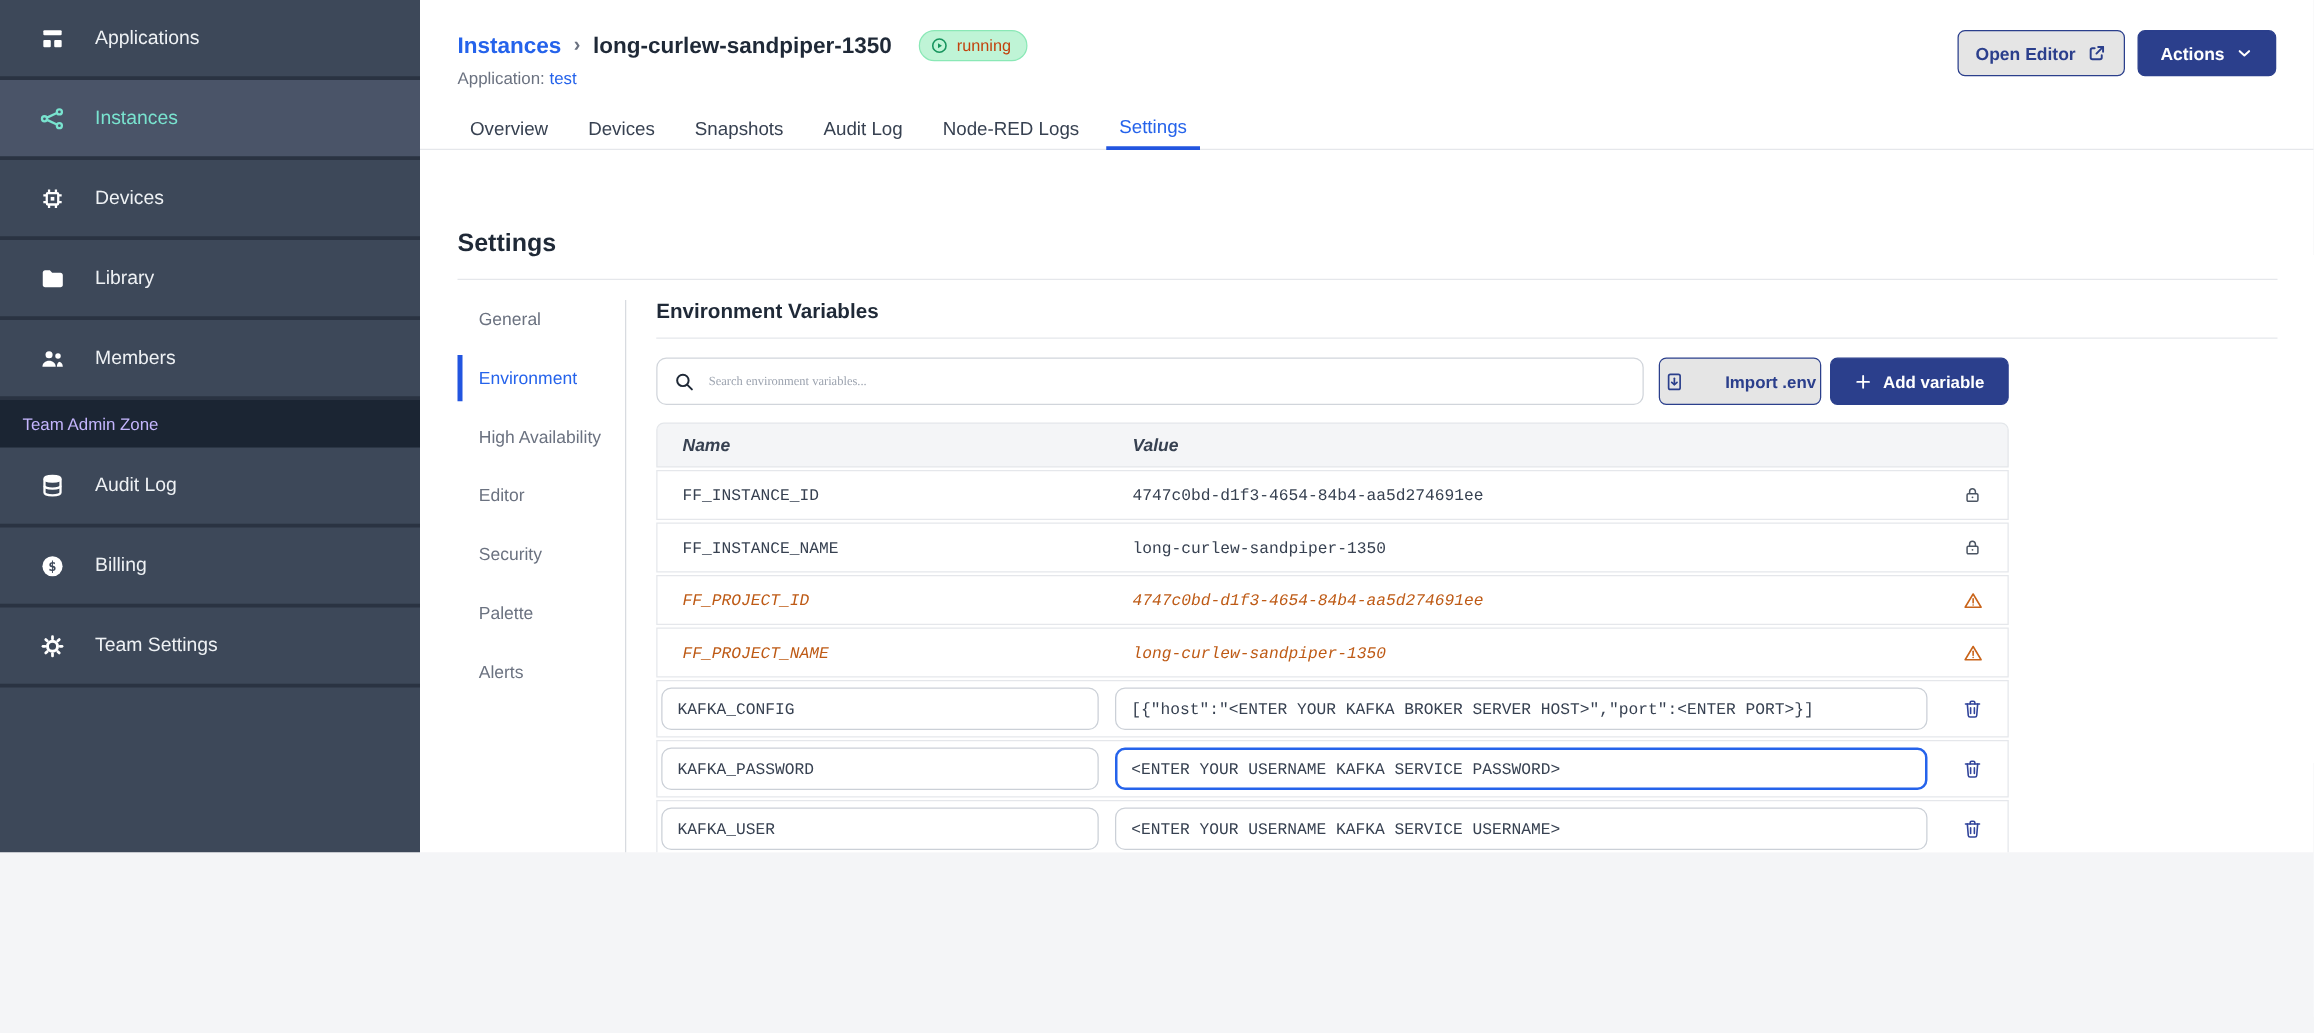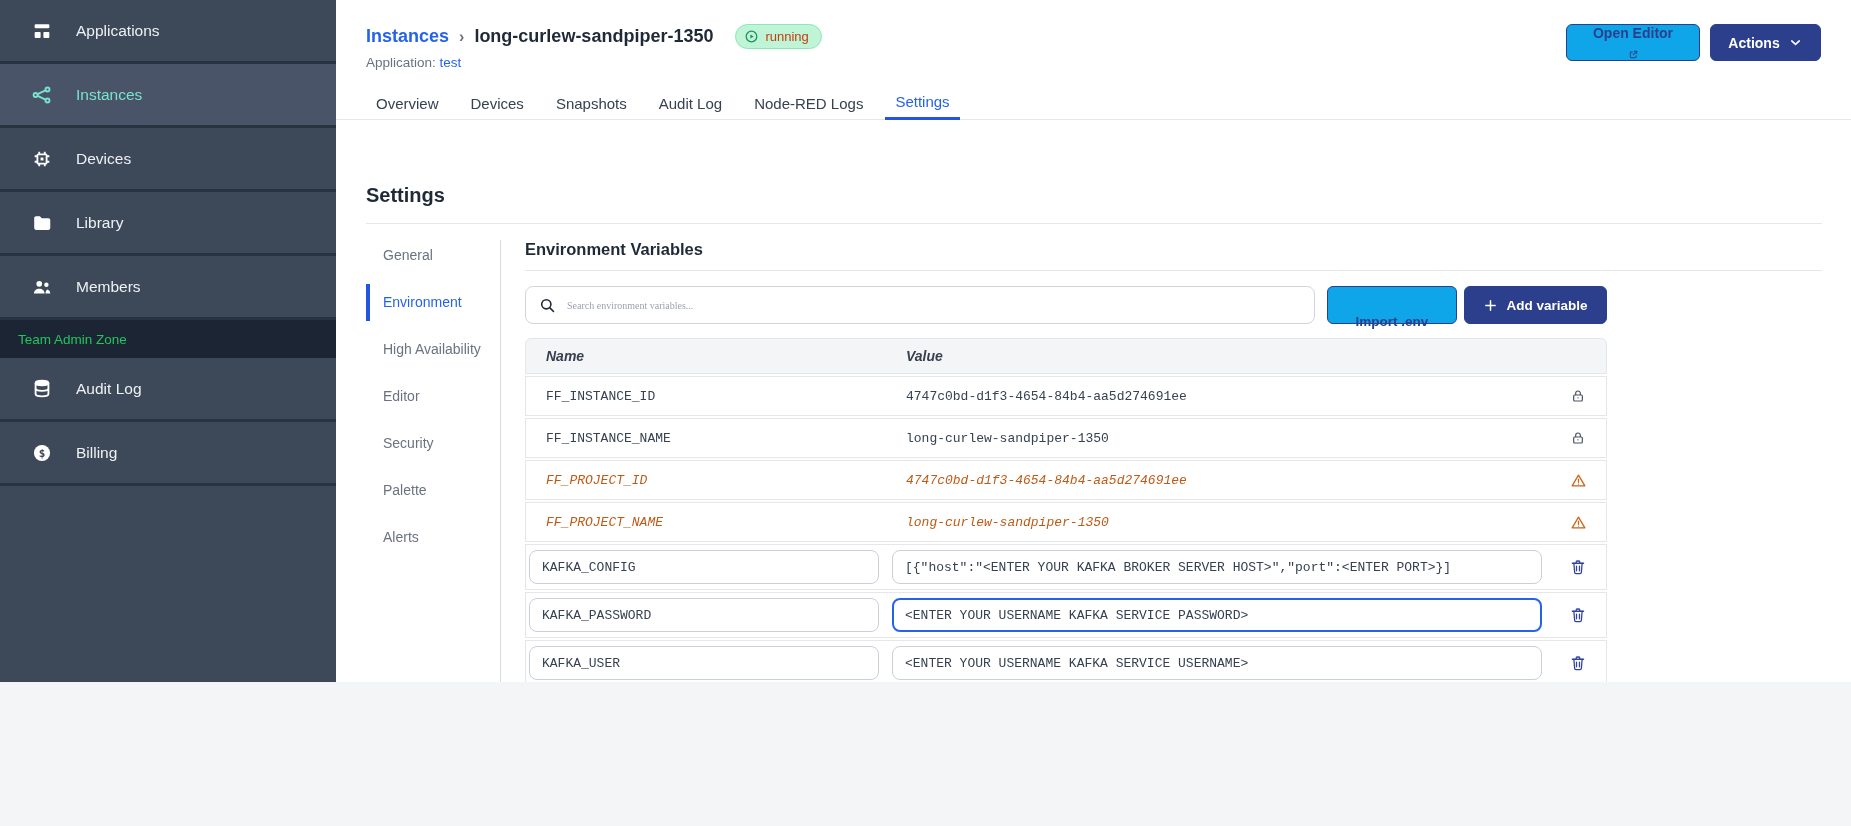--- a/index.html
+++ b/index.html
@@ -9,40 +9,40 @@
 
   
   .sidebar { position:absolute; left:0; top:0; width:336px; height:822px;
              background:#3D4859; border-bottom-left-radius:14px; }
   .s-item { display:flex; align-items:center; gap:22px; height:64px; padding-left:30px;
             border-bottom:3px solid #2A3342; cursor:pointer; }
   .s-item .s-label { color:#EEF1F4; font-size:15.5px; }
   .s-item.active { background:#4A5468; }
   .s-item.active .s-label { color:#79E3CF; }
   .s-icon { width:24px; height:24px; display:flex; align-items:center; justify-content:center; }
-  .s-section { height:38px; background:#1B2533; color:#22c55e; font-size:13.5px;
+  .s-section { height:38px; background:#1B2533; color:#c4b5fd; font-size:13.5px;
                display:flex; align-items:center; padding-left:18px; }
 
   
   .main { position:absolute; left:336px; top:0; width:1515px; height:766px; background:#FFFFFF; }
   .footer-strip { position:absolute; left:336px; top:766px; width:1515px; height:60px; background:#D1D4DB; }
 
   .breadcrumb { position:absolute; left:30px; top:24px; display:flex; align-items:center; gap:10px; }
   .crumb-root { color:#2563EB; font-size:18px; font-weight:bold; cursor:pointer; }
   .crumb-sep { color:#6B7280; font-size:16px; font-weight:bold; }
   .crumb-name { color:#1F2937; font-size:18px; font-weight:bold; }
   .badge-running { display:inline-flex; align-items:center; gap:6px; margin-left:12px;
                    background:#BFF4D6; border:1px solid #8AE8B6; color:#c2410c;
                    font-size:13px; padding:4px 12px 4px 8px; border-radius:999px; }
   .app-line { position:absolute; left:30px; top:55px; font-size:13.5px; color:#6B7280; }
   .app-line .app-link { color:#2563EB; cursor:pointer; }
 
   .btn { display:inline-flex; align-items:center; justify-content:center; gap:8px;
          border-radius:6px; font-weight:bold; cursor:pointer; }
-  .btn-outline { background:#0ea5e9; border:1.5px solid #2B3F8C; color:#2B3F8C;flex-direction:column; }
+  .btn-outline { background:#e5e5e5; border:1.5px solid #2B3F8C; color:#2B3F8C; }
   .btn-solid { background:#2B3F8C; border:1.5px solid #2B3F8C; color:#fff; }
   .open-editor { position:absolute; right:151px; top:24px; width:134px; height:37px; font-size:14px; }
   .actions-btn { position:absolute; right:30px; top:24px; width:111px; height:37px; font-size:14px; }
 
   .tabs-row { position:absolute; left:0; top:86px; width:100%; height:34px;
               border-bottom:1px solid #E5E7EB; display:flex; padding-left:30px; }
   .tab { padding:0 10px; margin-right:12px; font-size:15px; color:#374151; display:flex;
          align-items:center; cursor:pointer; height:34px; }
   .tab.active { color:#2563EB; border-bottom:3px solid #2255E0; }
 
@@ -171,20 +171,39 @@
     </div>
     <div class="s-item">
       <span class="s-icon">
         <svg width="22" height="22" viewBox="0 0 24 24">
             <circle cx="12" cy="12" r="8.8" fill="#fff"></circle>
             <text x="12" y="16.2" font-size="12" font-weight="bold" fill="#3D4859" text-anchor="middle" font-family="monospace">$</text>
           </svg>
       </span>
       <span class="s-label">Billing</span>
     </div>
+    <div class="s-item">
+      <span class="s-icon">
+        <svg width="22" height="22" viewBox="0 0 24 24">
+            <g fill="#fff">
+              <rect x="10.8" y="2.5" width="2.4" height="4.2" rx="1.1"></rect>
+              <rect x="10.8" y="2.5" width="2.4" height="4.2" rx="1.1" transform="rotate(45 12 12)"></rect>
+              <rect x="10.8" y="2.5" width="2.4" height="4.2" rx="1.1" transform="rotate(90 12 12)"></rect>
+              <rect x="10.8" y="2.5" width="2.4" height="4.2" rx="1.1" transform="rotate(135 12 12)"></rect>
+              <rect x="10.8" y="2.5" width="2.4" height="4.2" rx="1.1" transform="rotate(180 12 12)"></rect>
+              <rect x="10.8" y="2.5" width="2.4" height="4.2" rx="1.1" transform="rotate(225 12 12)"></rect>
+              <rect x="10.8" y="2.5" width="2.4" height="4.2" rx="1.1" transform="rotate(270 12 12)"></rect>
+              <rect x="10.8" y="2.5" width="2.4" height="4.2" rx="1.1" transform="rotate(315 12 12)"></rect>
+            </g>
+            <circle cx="12" cy="12" r="4.4" fill="none" stroke="#fff" stroke-width="2.6"></circle>
+            <circle cx="12" cy="12" r="1.6" fill="#3D4859"></circle>
+          </svg>
+      </span>
+      <span class="s-label">Team Settings</span>
+    </div>
   </aside>
 
   <main class="main">
 
     <div class="breadcrumb">
       <span class="crumb-root">Instances</span>
       <span class="crumb-sep">›</span>
       <span class="crumb-name">long-curlew-sandpiper-1350</span>
       <span class="badge-running">
         <svg width="15" height="15" viewBox="0 0 24 24">

